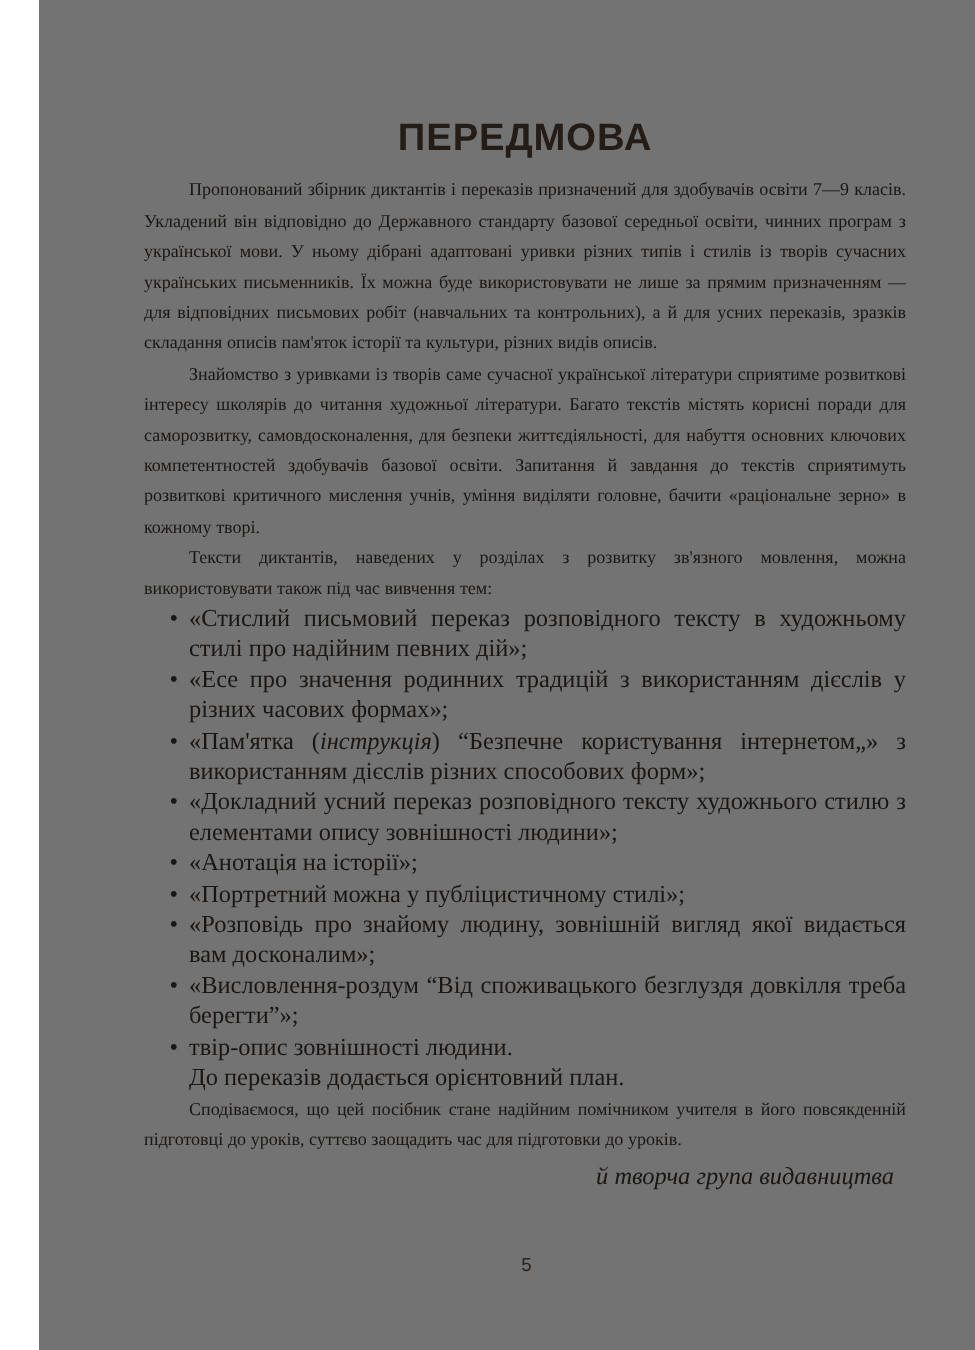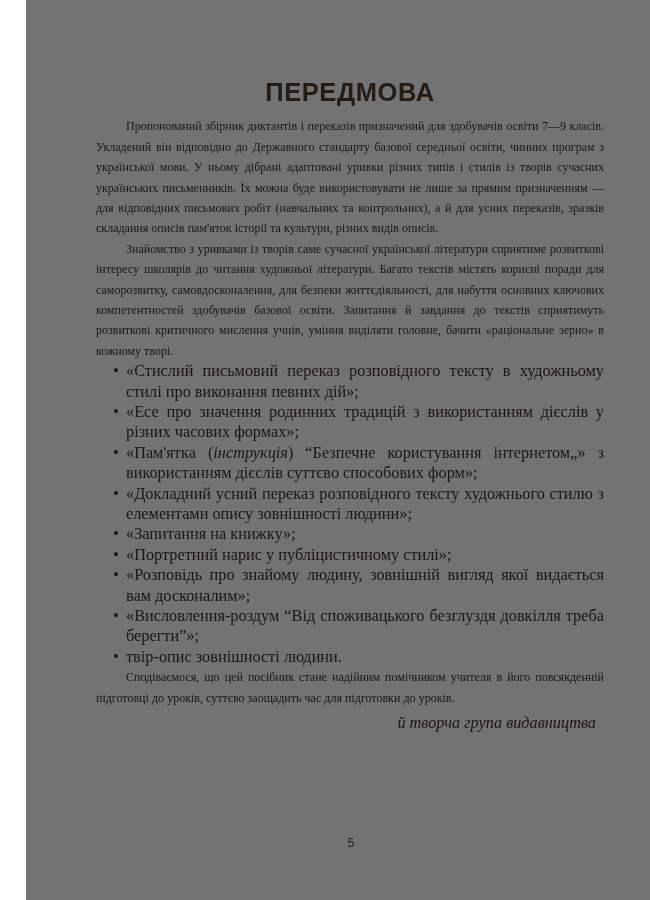--- a/index.html
+++ b/index.html
@@ -125,70 +125,72 @@
 <div class="page">
 
   <div class="content">
 
     <h1 class="doc-title">ПЕРЕДМОВА</h1>
 
     <p class="para">Пропонований збірник диктантів і переказів призначений для здобувачів освіти 7—9 класів. Укладений він відповідно до Державного стандарту базової середньої освіти, чинних програм з української мови. У ньому дібрані адаптовані уривки різних типів і стилів із творів сучасних українських письменників. Їх можна буде використовувати не лише за прямим призначенням — для відповідних письмових робіт (навчальних та контрольних), а й для усних переказів, зразків складання описів пам'яток історії та культури, різних видів описів.</p>
 
     <p class="para">Знайомство з уривками із творів саме сучасної української літератури сприятиме розвиткові інтересу школярів до читання художньої літератури. Багато текстів містять корисні поради для саморозвитку, самовдосконалення, для безпеки життєдіяльності, для набуття основних ключових компетентностей здобувачів базової освіти. Запитання й завдання до текстів сприятимуть розвиткові критичного мислення учнів, уміння виділяти головне, бачити «раціональне зерно» в кожному творі.</p>
 
+    <p class="para">Тексти диктантів, наведених у розділах з розвитку зв'язного мовлення, можна використовувати також під час вивчення тем:</p>
 
     <ul class="bullets">
 
       <li>
         <span class="bullet-dot">•</span>
-        <span class="li-text">«Стислий письмовий переказ розповідного тексту в художньому стилі про виконання певних дій»;</span>
+        <span class="li-text">«Стислий письмовий переказ розповідного тексту в художньому стилі про надійним певних дій»;</span>
       </li>
 
       <li>
         <span class="bullet-dot">•</span>
         <span class="li-text">«Есе про значення родинних традицій з використанням дієслів у різних часових формах»;</span>
       </li>
 
       <li>
         <span class="bullet-dot">•</span>
-        <span class="li-text"><span>«Пам'ятка (</span><i class="ital">інструкція</i><span>) “Безпечне користування інтернетом„» з використанням дієслів суттєво способових форм»;</span></span>
+        <span class="li-text"><span>«Пам'ятка (</span><i class="ital">інструкція</i><span>) “Безпечне користування інтернетом„» з використанням дієслів різних способових форм»;</span></span>
       </li>
 
       <li>
         <span class="bullet-dot">•</span>
         <span class="li-text">«Докладний усний переказ розповідного тексту художнього стилю з елементами опису зовнішності людини»;</span>
       </li>
 
       <li>
         <span class="bullet-dot">•</span>
-        <span class="li-text">«Запитання на книжку»;</span>
-      </li>
-
-      <li>
-        <span class="bullet-dot">•</span>
-        <span class="li-text">«Портретний нарис у публіцистичному стилі»;</span>
+        <span class="li-text">«Анотація на історії»;</span>
+      </li>
+
+      <li>
+        <span class="bullet-dot">•</span>
+        <span class="li-text">«Портретний можна у публіцистичному стилі»;</span>
       </li>
 
       <li>
         <span class="bullet-dot">•</span>
         <span class="li-text">«Розповідь про знайому людину, зовнішній вигляд якої видається вам досконалим»;</span>
       </li>
 
       <li>
         <span class="bullet-dot">•</span>
         <span class="li-text">«Висловлення-роздум “Від споживацького безглуздя довкілля треба берегти”»;</span>
       </li>
 
       <li>
         <span class="bullet-dot">•</span>
         <span class="li-text">твір-опис зовнішності людини.</span>
       </li>
 
     </ul>
 
+    <p class="tail-para">До переказів додається орієнтовний план.</p>
 
     <p class="para">Сподіваємося, що цей посібник стане надійним помічником учителя в його повсякденній підготовці до уроків, суттєво заощадить час для підготовки до уроків.</p>
 
     <div class="signature">
       <span class="sig-line sig-line-2">й творча група видавництва</span>
     </div>
 
   </div>
 
   <div class="page-number">5</div>

